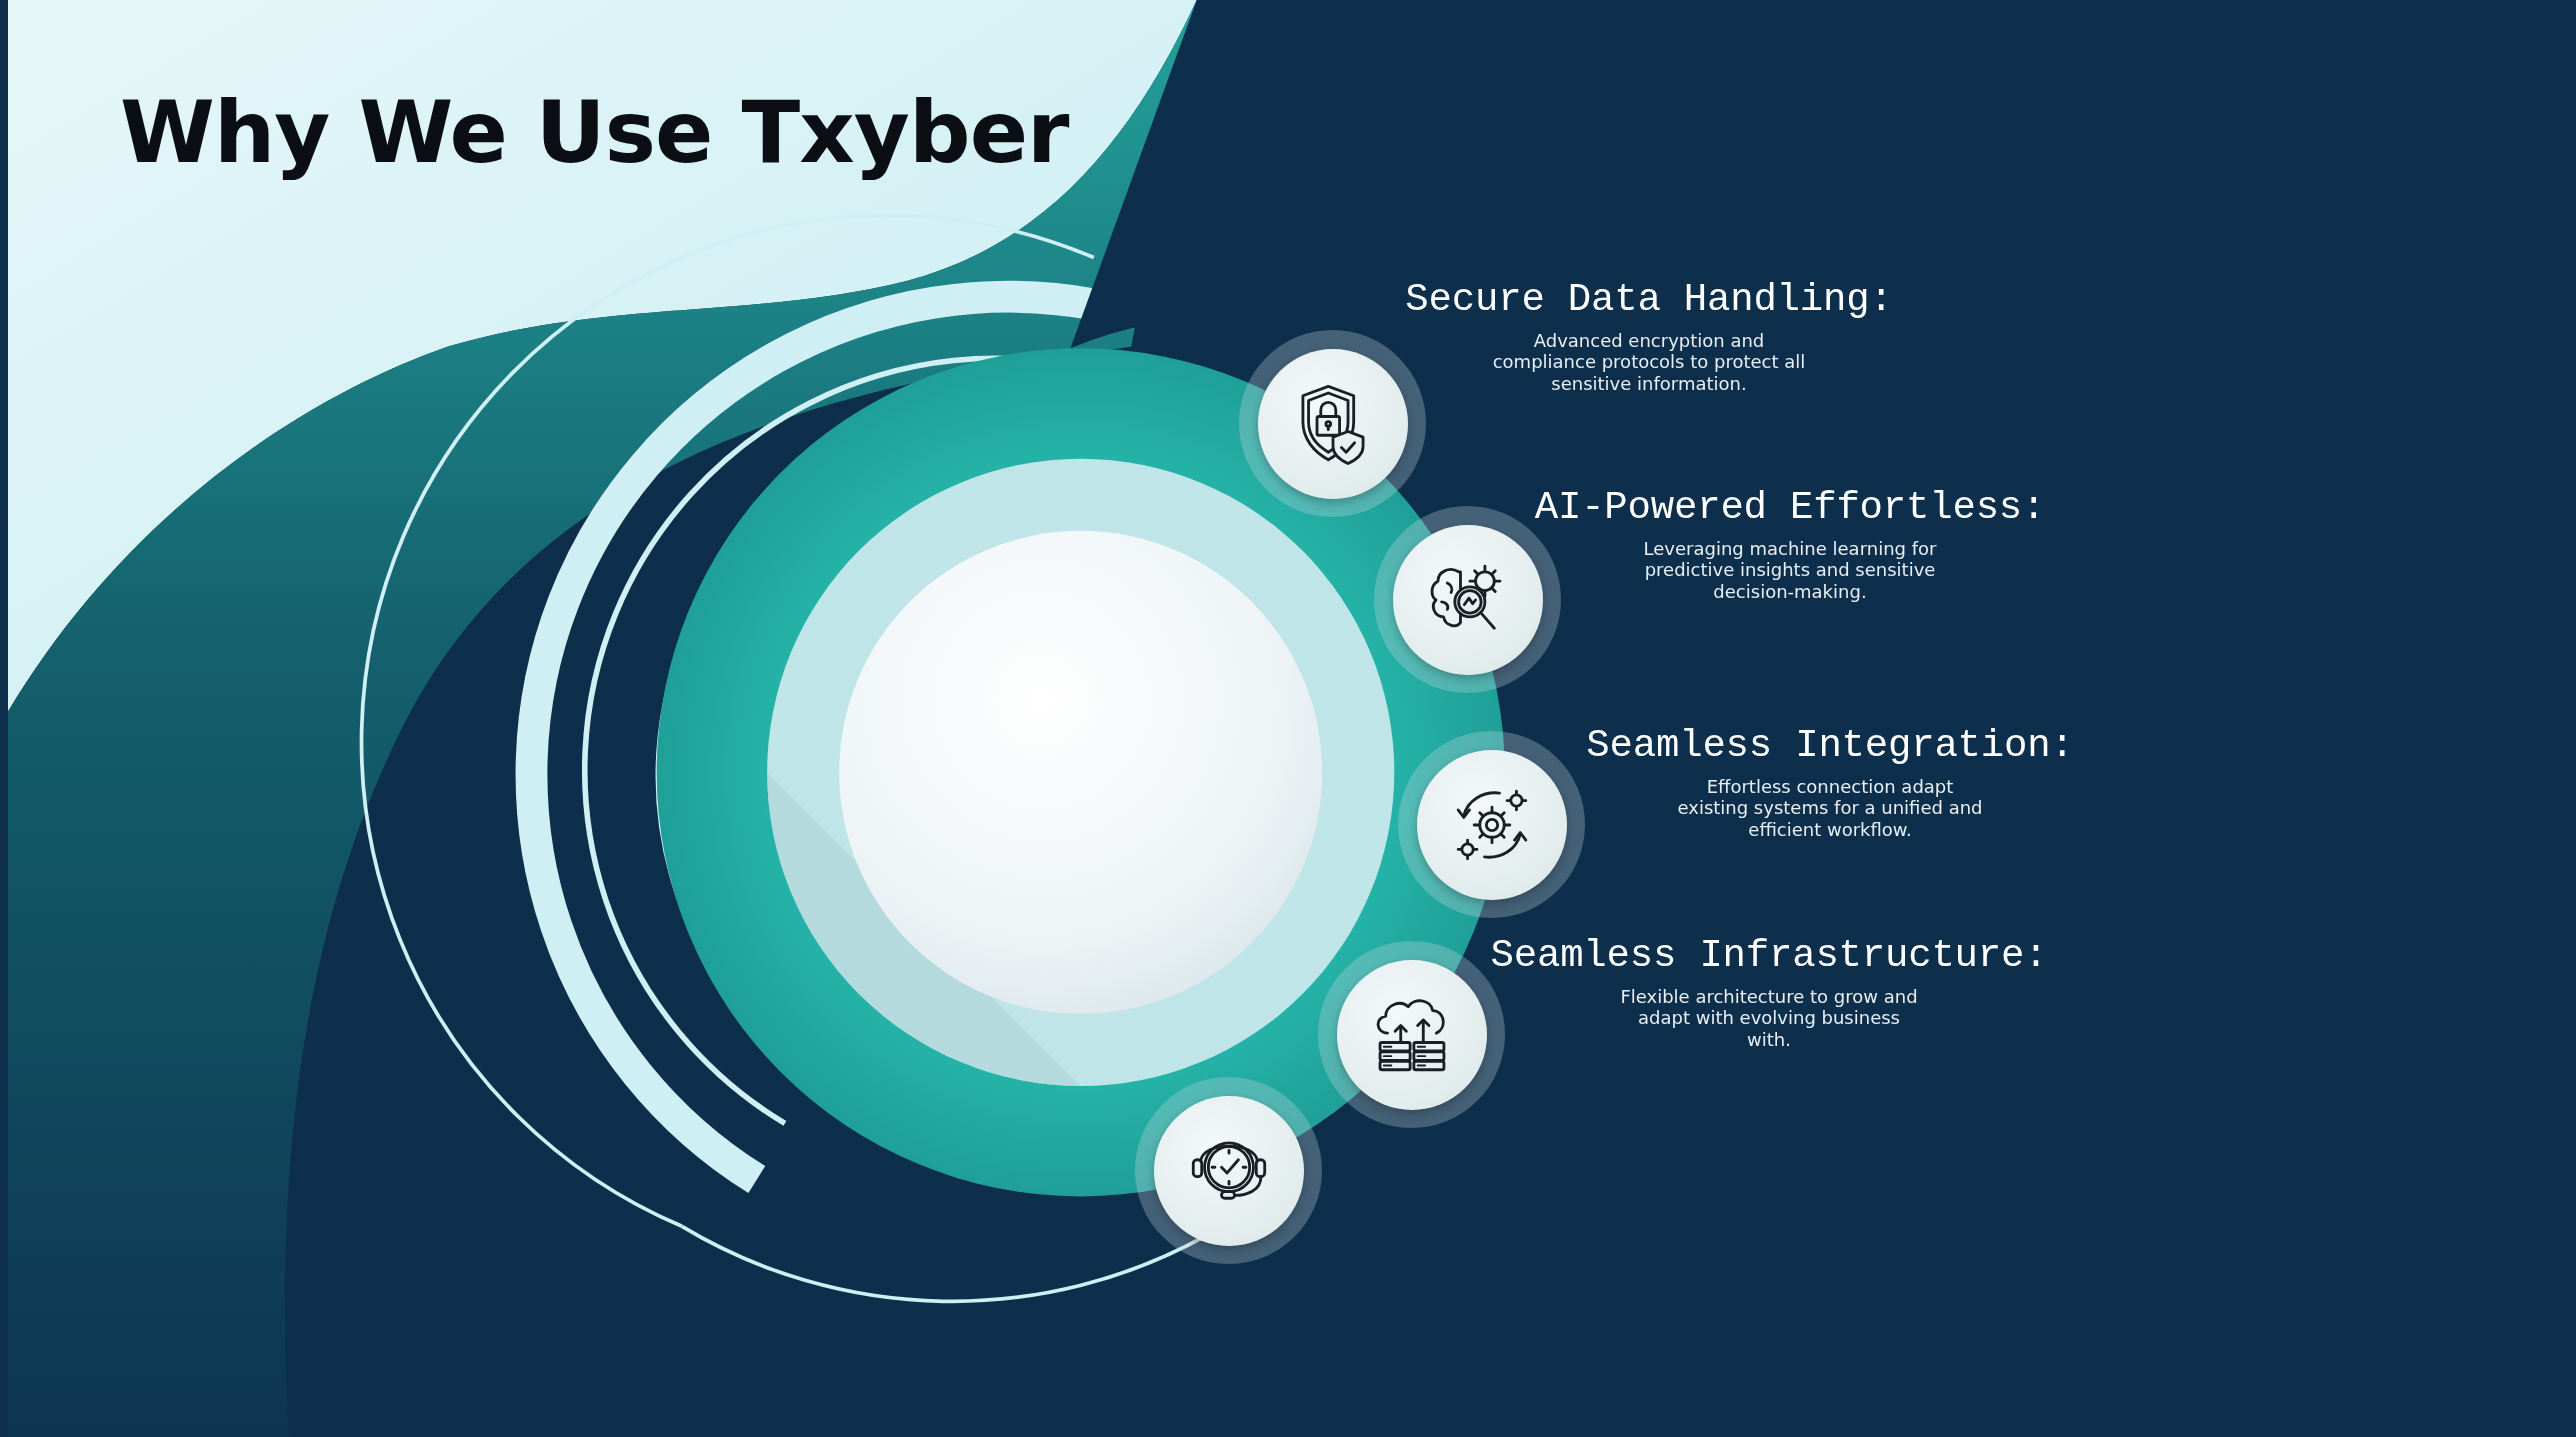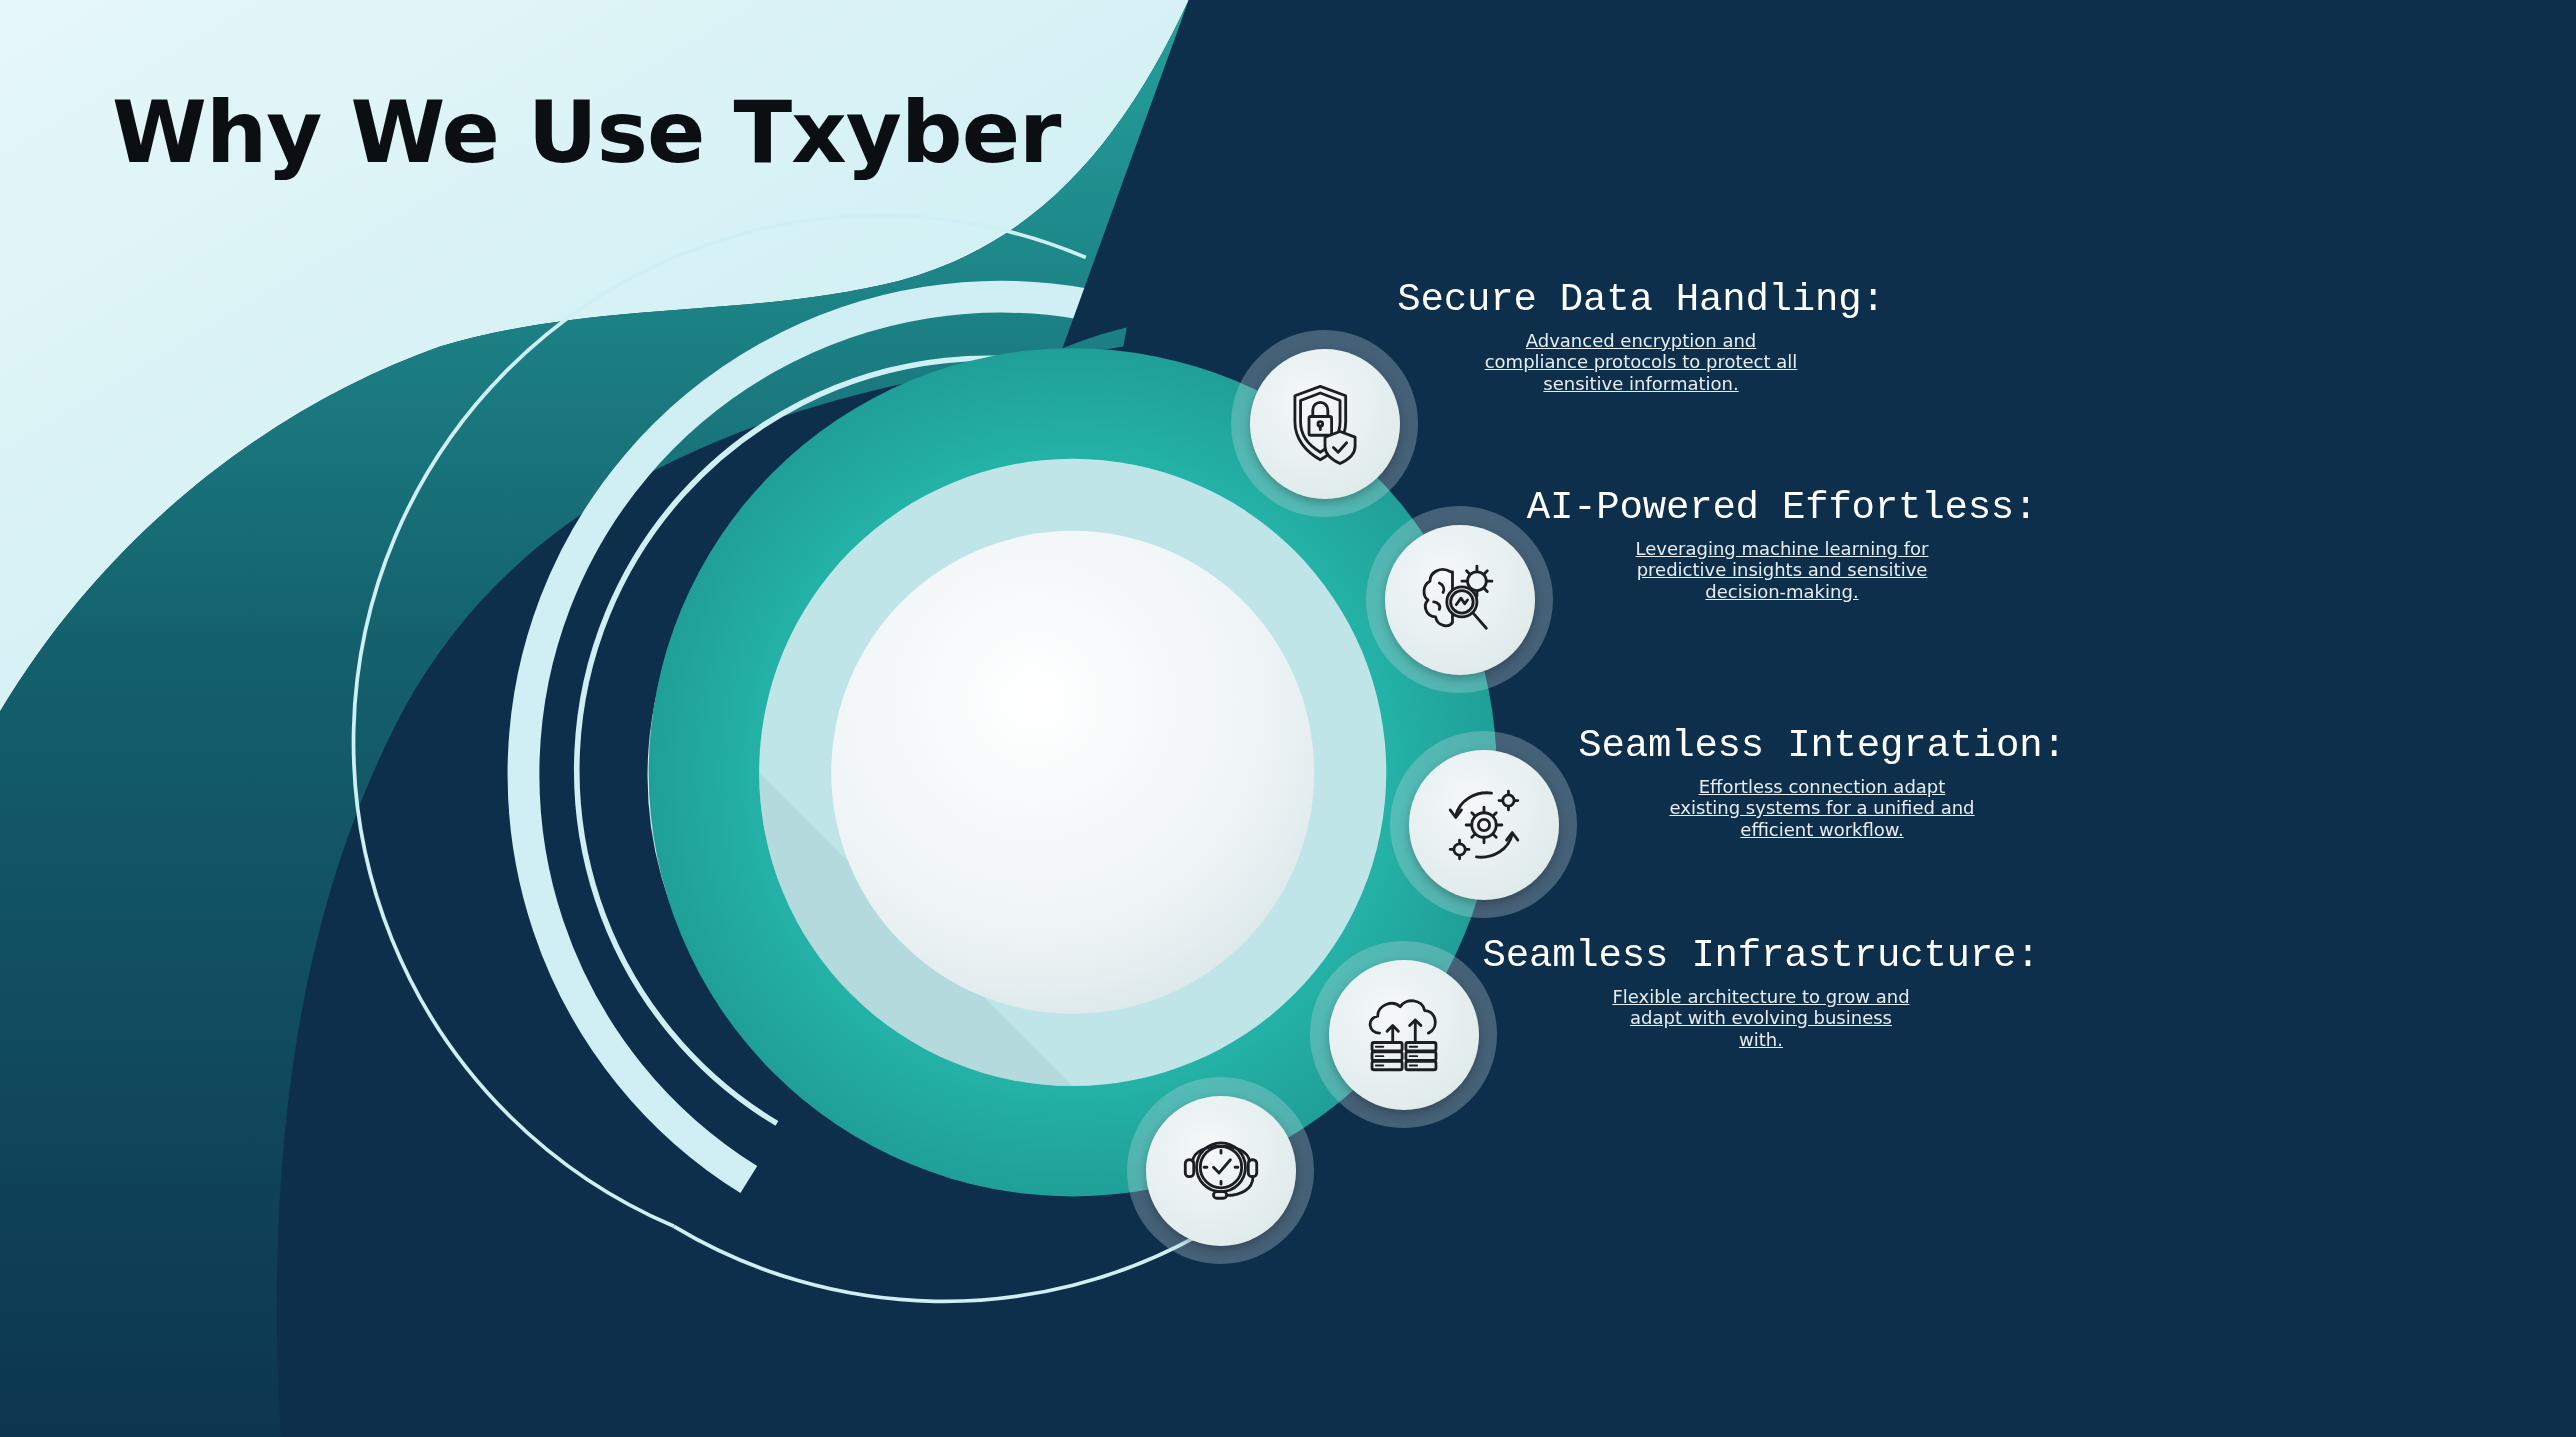--- a/index.html
+++ b/index.html
@@ -1,42 +1,42 @@
 <!DOCTYPE html>
 <html style="font-size:15px"><head>
 <meta charset="utf-8">
 <style>
   html, body { margin: 0; padding: 0; }
   body {
     width: 2576px; height: 1438px; overflow: hidden; position: relative;
     background: #0d2f4b;
     font-family: "DejaVu Sans", "Liberation Sans", sans-serif;
   }
-  .stage { position: absolute; left: 0; top: 0; width: 2112px; height: 1438px; }
+  .stage { position: absolute; left: 8px; top: 0; width: 2112px; height: 1438px; }
   .bg-svg { position: absolute; left: 0; top: 0; }
   .title {
     position: absolute; left: 112px; top: 82px;
     font-size: 86px; font-weight: bold; color: #0b0f14; letter-spacing: -0.9px;
     font-family: "DejaVu Sans", sans-serif;
   }
   .icon-node { position: absolute; width: 187px; height: 187px; margin-left: -94px; margin-top: -94px; border-radius: 50%; }
   .icon-halo { position: absolute; inset: 0; border-radius: 50%; background: rgba(200,215,222,0.30); }
   .icon-disc {
     position: absolute; left: 19px; top: 19px; width: 150px; height: 150px; border-radius: 50%;
     background: radial-gradient(circle at 40% 35%, #f4f8f9 0%, #e2eced 70%, #d3e1e3 100%);
     box-shadow: 0 3.7px 9.4px rgba(0,0,0,0.25);
     display: flex; align-items: center; justify-content: center;
   }
   .icon-disc svg { width: 94px; height: 94px; }
   .feature {
     position: absolute; text-align: center; color: #ffffff; transform: translateX(-50%);
     white-space: nowrap;
   }
   .feature .ft { font-size: 39px; font-weight: normal; margin-bottom: 7.5px; letter-spacing: -0.2px; font-family: Liberation Mono, monospace; }
-  .feature .fd { font-size: 18px; line-height: 21.5px; color: #e8eef2; text-decoration: underline; }
+  .feature .fd { font-size: 18px; line-height: 21.5px; color: #e8eef2; }
 </style>
 </head>
 <body>
 
 <div class="stage">
 
   <svg class="bg-svg" width="2576" height="1438" viewBox="0 0 2752 1536">
     <defs>
       <linearGradient id="lightBg" x1="0" y1="0" x2="1" y2="1">
         <stop offset="0" stop-color="#e6f7f9"></stop>

